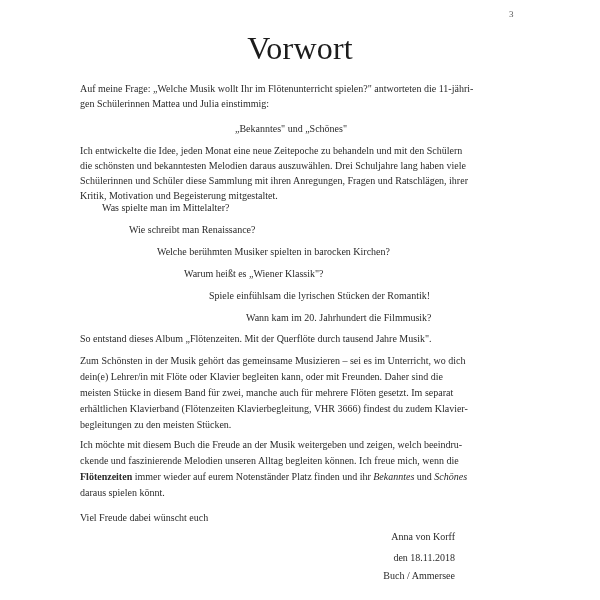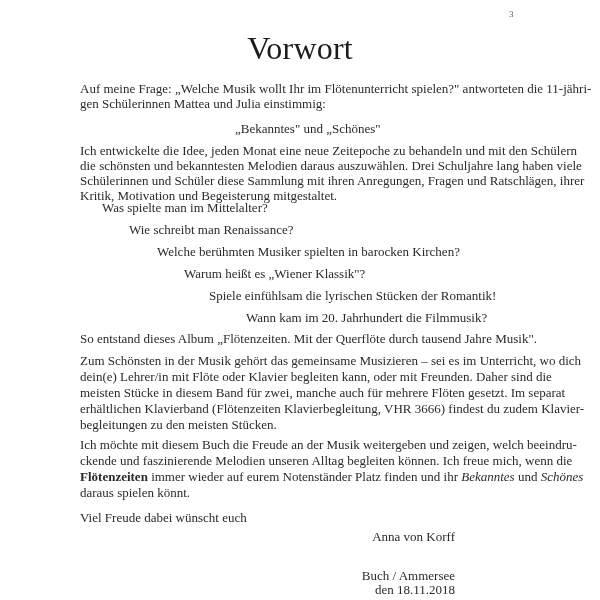--- a/index.html
+++ b/index.html
@@ -28,21 +28,21 @@
       width: 600px;
       top: 30px;
       text-align: center;
       font-size: 32px;
       color: #1c1c1c;
       letter-spacing: 0.2px;
     }
     .line {
       position: absolute;
       white-space: nowrap;
-      font-size: 13px;
+      font-size: 10px;
       line-height: 15px;
     }
     .b { font-weight: bold; }
     .i { font-style: italic; }
   </style>
 </head>
 <body>
 
 <div class="page-number">3</div>
 <div class="title">Vorwort</div>
@@ -86,14 +86,14 @@
     <span class="b">Flötenzeiten</span><span> immer wieder auf eurem Notenständer Platz finden und ihr </span><span class="i">Bekanntes</span><span> und </span><span class="i">Schönes</span>
   </div>
   <div class="line" style="left:80px; top:485px;">daraus spielen könnt.</div>
 </div>
 
 <div class="line" style="left:80px; top:510px;">Viel Freude dabei wünscht euch</div>
 
 <div>
   <div class="line" style="right:145px; top:529px; text-align:right;">Anna von Korff</div>
   <div class="line" style="right:145px; top:545px; text-align:right;margin-top:23px;">Buch / Ammersee</div>
-  <div class="line" style="right:145px; top:582px; text-align:right;">den 18.11.2018</div>
+  <div class="line" style="right:145px; top:550px; text-align:right;">den 18.11.2018</div>
 </div>
 
 </body></html>

